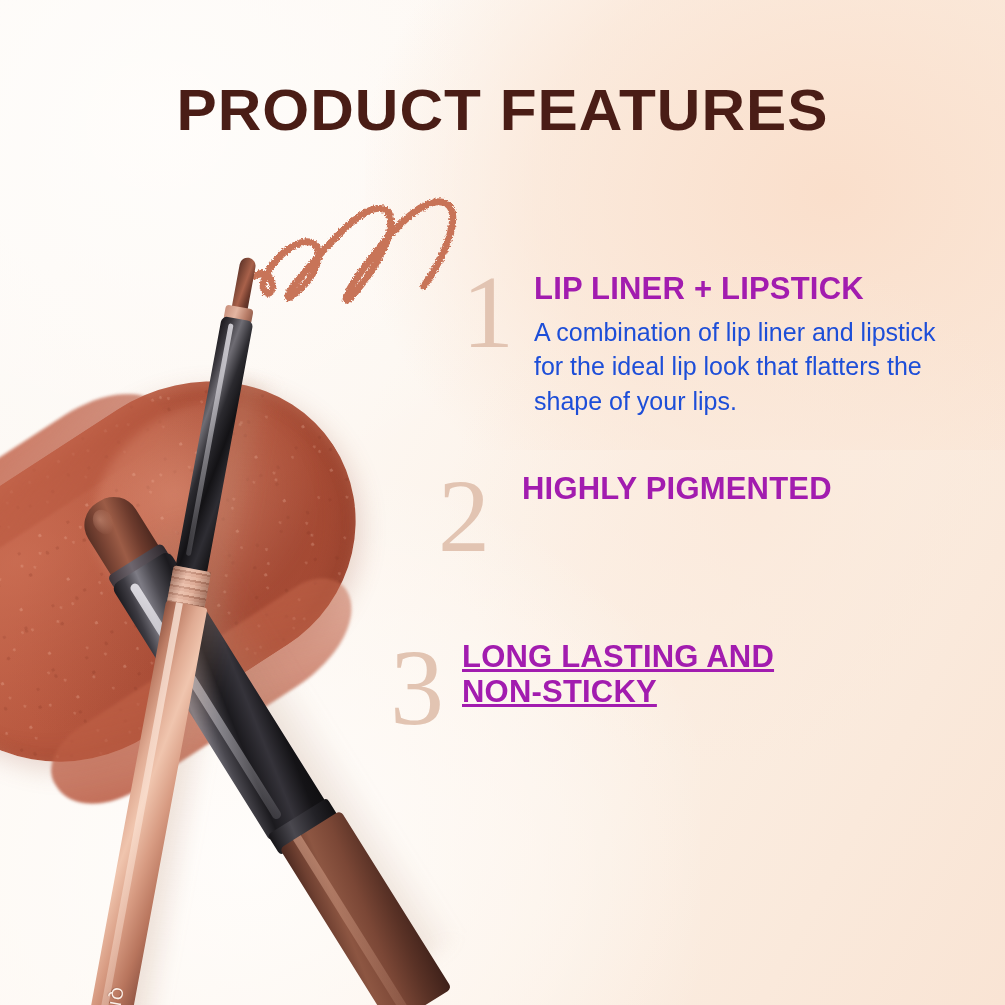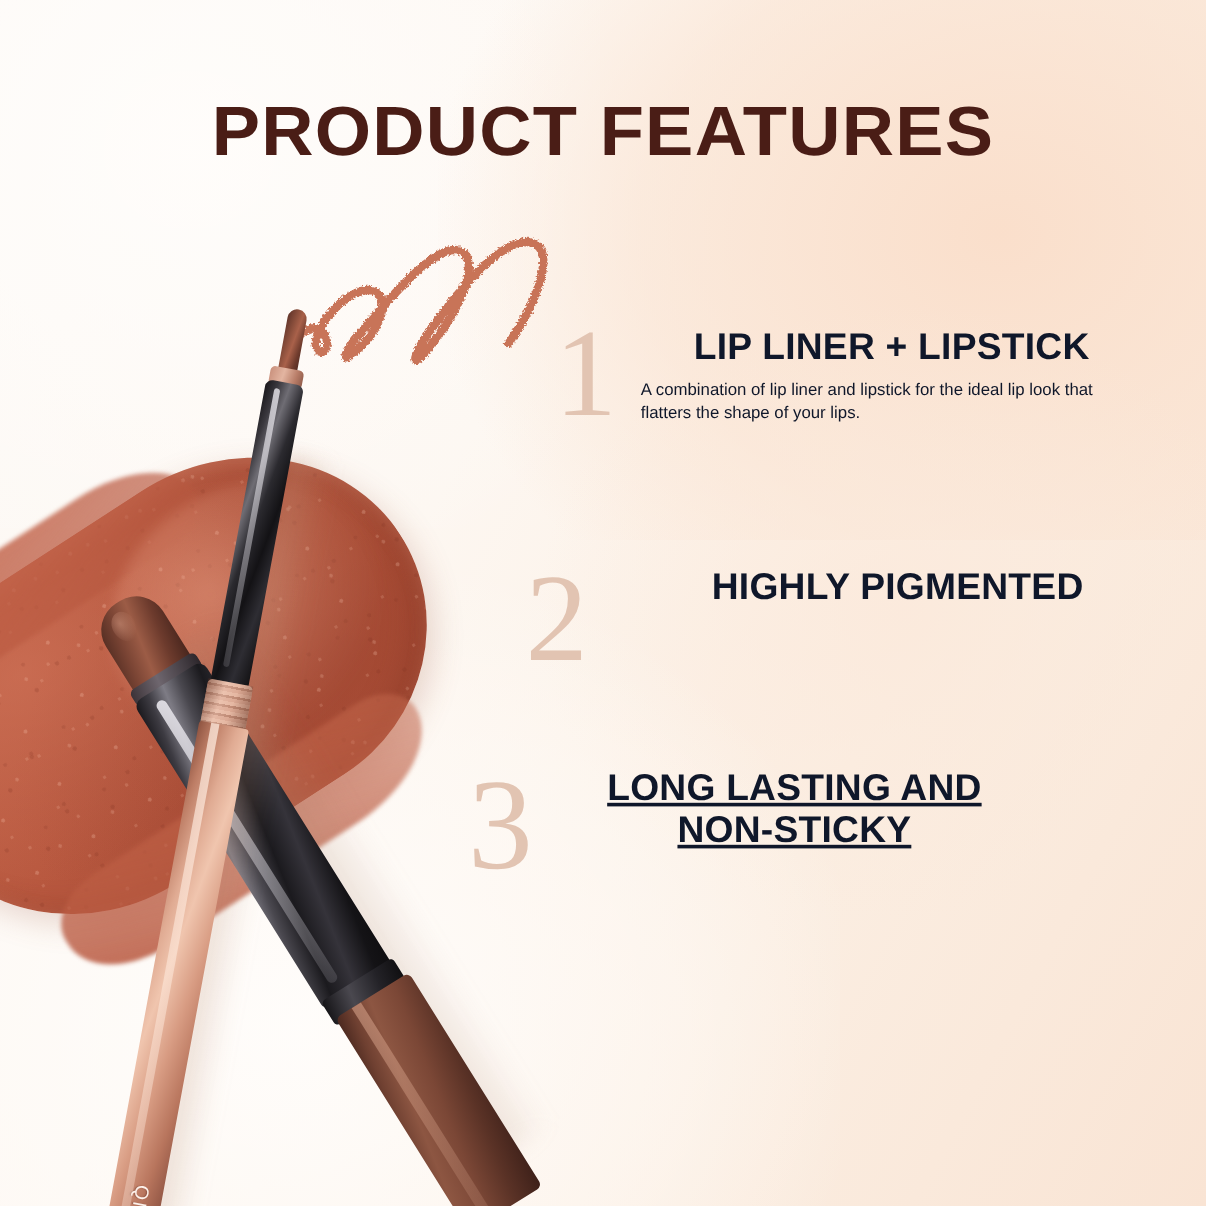--- a/index.html
+++ b/index.html
@@ -383,40 +383,39 @@
   .f1 .fnum { font-size: 104px; top: -8px; }
   .f2 .fnum { font-size: 104px; top: -4px; }
   .f3 .fnum { font-size: 108px; top: -2px; }
 
   .fbody {
     position: absolute;
     left: 72px;
     top: 0;
     width: 418px;
   }
-  .f2 .fbody { left: 96px; width: 428px; }
+  .f2 .fbody { left: 84px; width: 428px; }
   .f3 .fbody { left: 72px; width: 400px; }
 
   .fhead {
     margin: 0;
     font-size: 31px;
     font-weight: bold;
-    color: #0f172a;
+    color: #a21caf;
     letter-spacing: 0.2px;
     line-height: 1.12;
     white-space: nowrap;
-    text-align: center;
   }
   .f3 .fhead { white-space: normal; text-decoration: underline; }
 
   .fdesc {
     margin: 8px 0 0 0;
-    font-size: 14px;
+    font-size: 25px;
     line-height: 1.38;
-    color: #0f172a;
+    color: #1d4ed8;
     font-weight: 400;
   }
   .f2 .fdesc { margin-left: 8px; }
   .f3 .fdesc {
     margin-top: 18px;
     margin-left: -6px;
     width: 400px;
   }
 </style>
 </head>

